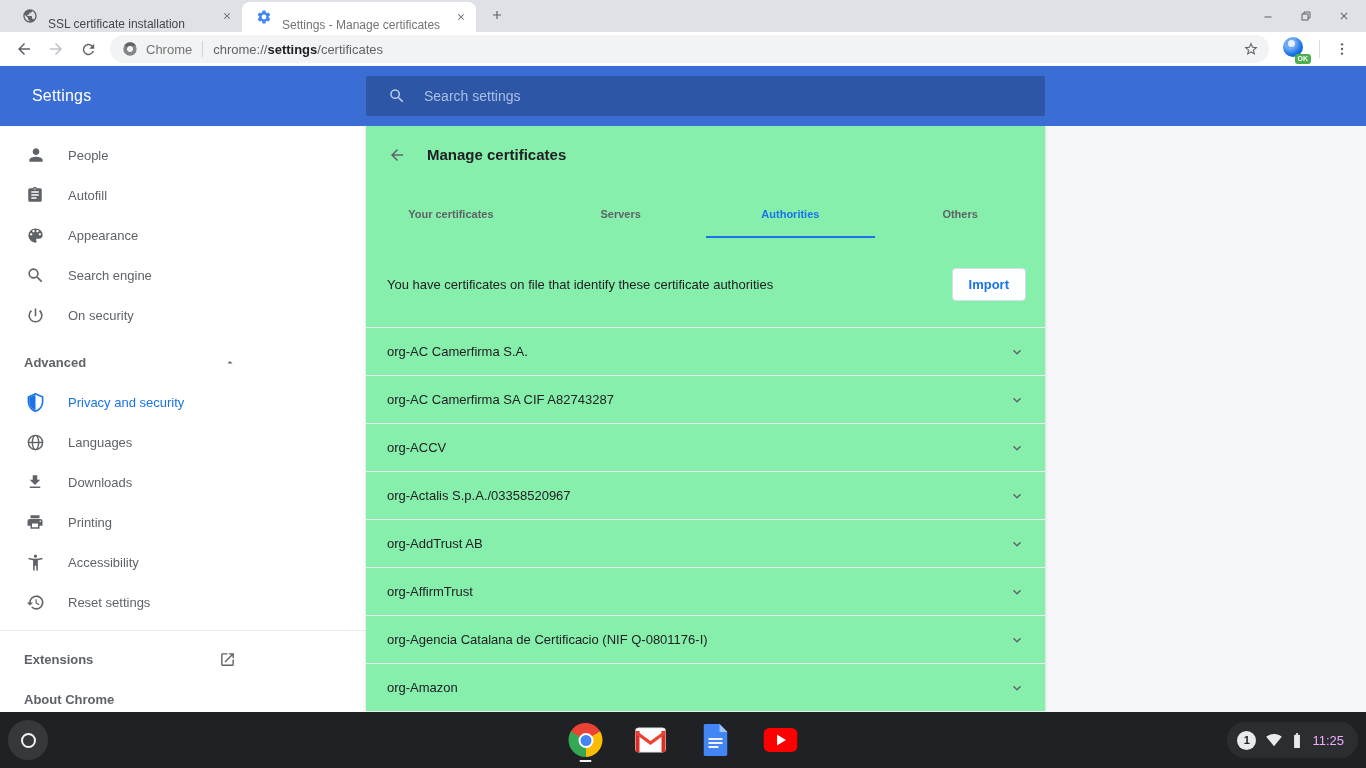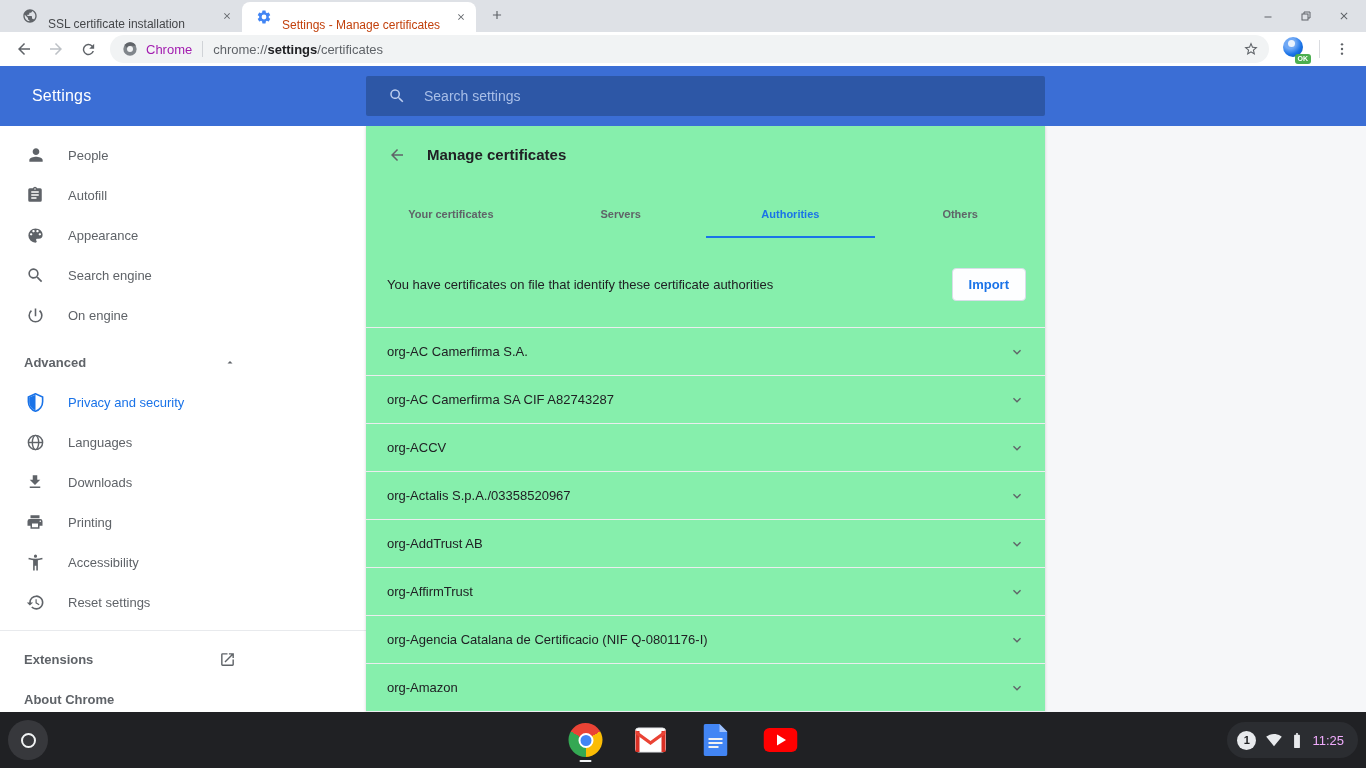--- a/index.html
+++ b/index.html
@@ -6,32 +6,32 @@
   html,body { width:1366px; height:768px; overflow:hidden; }
   body { font-family:"Liberation Sans", sans-serif; background:#fff; position:relative; }
   svg { display:block; }
 
   
   .tabstrip { height:32px; background:#DEE1E6; display:flex; align-items:flex-end; padding-left:8px; position:relative; }
   .tab { display:flex; align-items:center; height:32px; width:234px; padding:0 8px 0 14px; font-size:12px; color:#45474A; }
   .tab .fav { margin-right:10px; flex:0 0 auto; }
   .tab .t-title { flex:1; white-space:nowrap; overflow:hidden;margin-top:16px; }
   .tab .t-close { color:#5F6368; padding:2px; border-radius:50%; flex:0 0 auto; }
-  .tab.active { background:#fff; border-radius:8px 8px 0 0; height:30px; color:#c2410c; }
+  .tab.active { background:#fff; border-radius:8px 8px 0 0; height:30px; color:#737373; }
   .newtab-btn { margin:0 0 6px 10px; color:#5F6368; padding:4px; }
   .win-controls { position:absolute; right:10px; top:0; height:32px; display:flex; align-items:center; gap:14px; color:#5F6368; }
   .win-controls > div { padding:4px 6px; }
 
   
   .toolbar { height:34px; background:#fff; display:flex; align-items:center; padding:0 8px; }
   .nav-btn { width:32px; height:32px; display:flex; align-items:center; justify-content:center; color:#5F6368; flex:0 0 auto; }
   .nav-btn.disabled { color:#BDC1C6; }
   .omnibox { flex:1; height:28px; margin:0 6px; background:#F1F3F4; border-radius:14px; display:flex; align-items:center; padding:0 10px 0 12px; font-size:13px; color:#5F6368; }
   .omnibox .sep { width:1px; height:16px; background:#D0D3D7; margin:0 10px; }
-  .omnibox .chip-label { color:#a21caf; margin-left:8px; }
+  .omnibox .chip-label { color:#737373; margin-left:8px; }
   .url-emph { color:#202124; font-weight:700; }
   .omnibox .spacer { flex:1; }
   .avatar-wrap { position:relative; width:24px; height:24px; margin:0 6px 0 8px; flex:0 0 auto; }
   .avatar { width:20px; height:20px; border-radius:50%; background:radial-gradient(circle at 35% 30%, #6FA8F5 0 30%, #1A73E8 60%, #0B4DA2 100%); position:relative; overflow:hidden; }
   .avatar .hl { position:absolute; left:5px; top:3px; width:7px; height:7px; border-radius:50%; background:#fff; opacity:.85; }
   .avatar-badge { position:absolute; right:-4px; bottom:-3px; background:#4CAF50; color:#fff; font-size:7px; font-weight:700; padding:1px 3px; border-radius:3px; line-height:1.2; }
   .tb-sep { width:1px; height:18px; background:#DADCE0; margin:0 6px; }
 
   
   .s-header { height:60px; background:#3B6ED5; display:flex; align-items:center; }
@@ -232,21 +232,21 @@
           </svg>
         </span>
       <span>Search engine</span>
     </div>
     <div class="s-item">
       <span class="ic">
           <svg width="19" height="19" viewBox="0 0 24 24" fill="currentColor">
             <path d="M13 3h-2v10h2V3zm4.83 2.17l-1.42 1.42A6.92 6.92 0 0 1 19 12a7 7 0 0 1-14 0c0-2.06.9-3.92 2.58-5.42L6.17 5.17A8.93 8.93 0 0 0 3 12a9 9 0 0 0 18 0c0-2.74-1.23-5.18-3.17-6.83z"></path>
           </svg>
         </span>
-      <span>On engine</span>
+      <span>On security</span>
     </div>
 
     <div class="s-adv">
       <span>Advanced</span>
       <span class="caret">
           <svg width="12" height="12" viewBox="0 0 24 24" fill="currentColor">
             <path d="M7 15l5-5 5 5z"></path>
           </svg>
         </span>
     </div>

